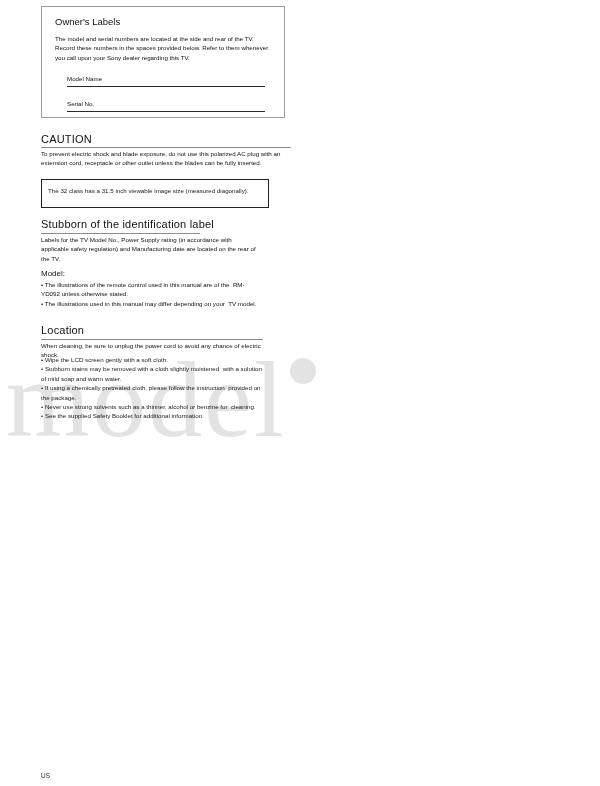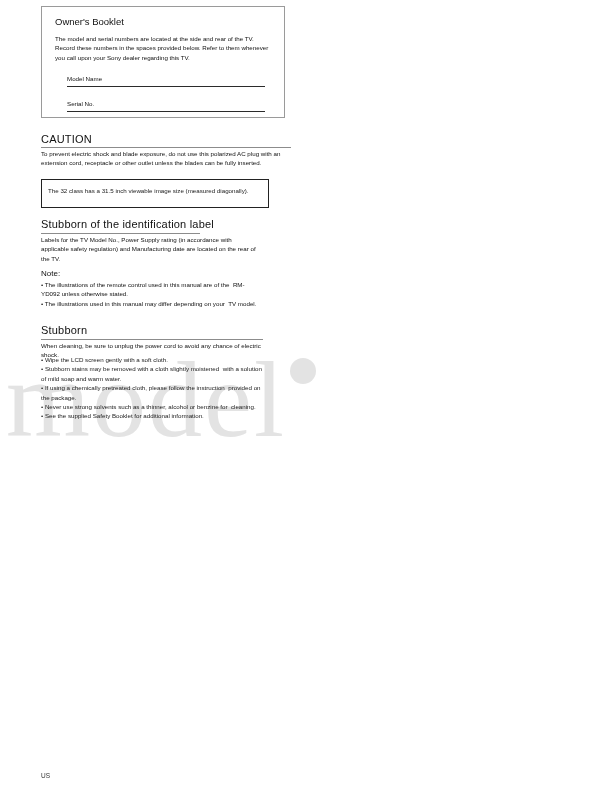--- a/index.html
+++ b/index.html
@@ -189,46 +189,46 @@
   }
 </style>
 </head>
 <body>
 
 <div class="page">
 
   <div class="watermark"><span>model</span><span class="dot"></span></div>
 
   <div class="owners-box">
-    <div class="owners-title">Owner's Booklet</div>
+    <div class="owners-title">Owner's Labels</div>
     <div class="owners-body">The model and serial numbers are located at the side and rear of the TV. Record these numbers in the spaces provided below. Refer to them whenever you call upon your Sony dealer regarding this TV.</div>
     <div class="field-label model-label">Model Name</div>
     <div class="field-line model-line"></div>
     <div class="field-label serial-label">Serial No.</div>
     <div class="field-line serial-line"></div>
   </div>
 
   <div class="blk h-caution">CAUTION</div>
   <div class="h-underline" style="top:147px;width:250px;"></div>
   <div class="blk p-caution">To prevent electric shock and blade exposure, do not use this polarized AC plug with an extension cord, receptacle or other outlet unless the blades can be fully inserted.</div>
 
   <div class="note-box">
     <div class="txt">The 32 class has a 31.5 inch viewable image size (measured diagonally).</div>
   </div>
 
   <div class="blk h-location">Stubborn of the identification label</div>
   <div class="h-underline" style="top:233px;width:159px;"></div>
   <div class="blk p-location">Labels for the TV Model No., Power Supply rating (in accordance with applicable safety regulation) and Manufacturing date are located on the rear of the TV.</div>
-  <div class="blk h-note">Note:</div>
+  <div class="blk h-note">Model:</div>
   <div class="blk ul-note">
     <span class="bullet-row">• The illustrations of the remote control used in this manual are of the  RM-YD092 unless otherwise stated.</span>
     <span class="bullet-row">• The illustrations used in this manual may differ depending on your  TV model.</span>
   </div>
 
-  <div class="blk h-cleaning">Stubborn</div>
+  <div class="blk h-cleaning">Location</div>
   <div class="h-underline" style="top:339px;width:222px;"></div>
   <div class="blk p-cleaning">When cleaning, be sure to unplug the power cord to avoid any chance of electric shock.</div>
   <div class="ul-cleaning">
     <span class="bullet-row">• Wipe the LCD screen gently with a soft cloth.</span>
     <span class="bullet-row">• Stubborn stains may be removed with a cloth slightly moistened  with a solution of mild soap and warm water.</span>
     <span class="bullet-row">• If using a chemically pretreated cloth, please follow the instruction  provided on the package.</span>
     <span class="bullet-row">• Never use strong solvents such as a thinner, alcohol or benzine for  cleaning.</span>
     <span class="bullet-row">• See the supplied Safety Booklet for additional information.</span>
   </div>
 

